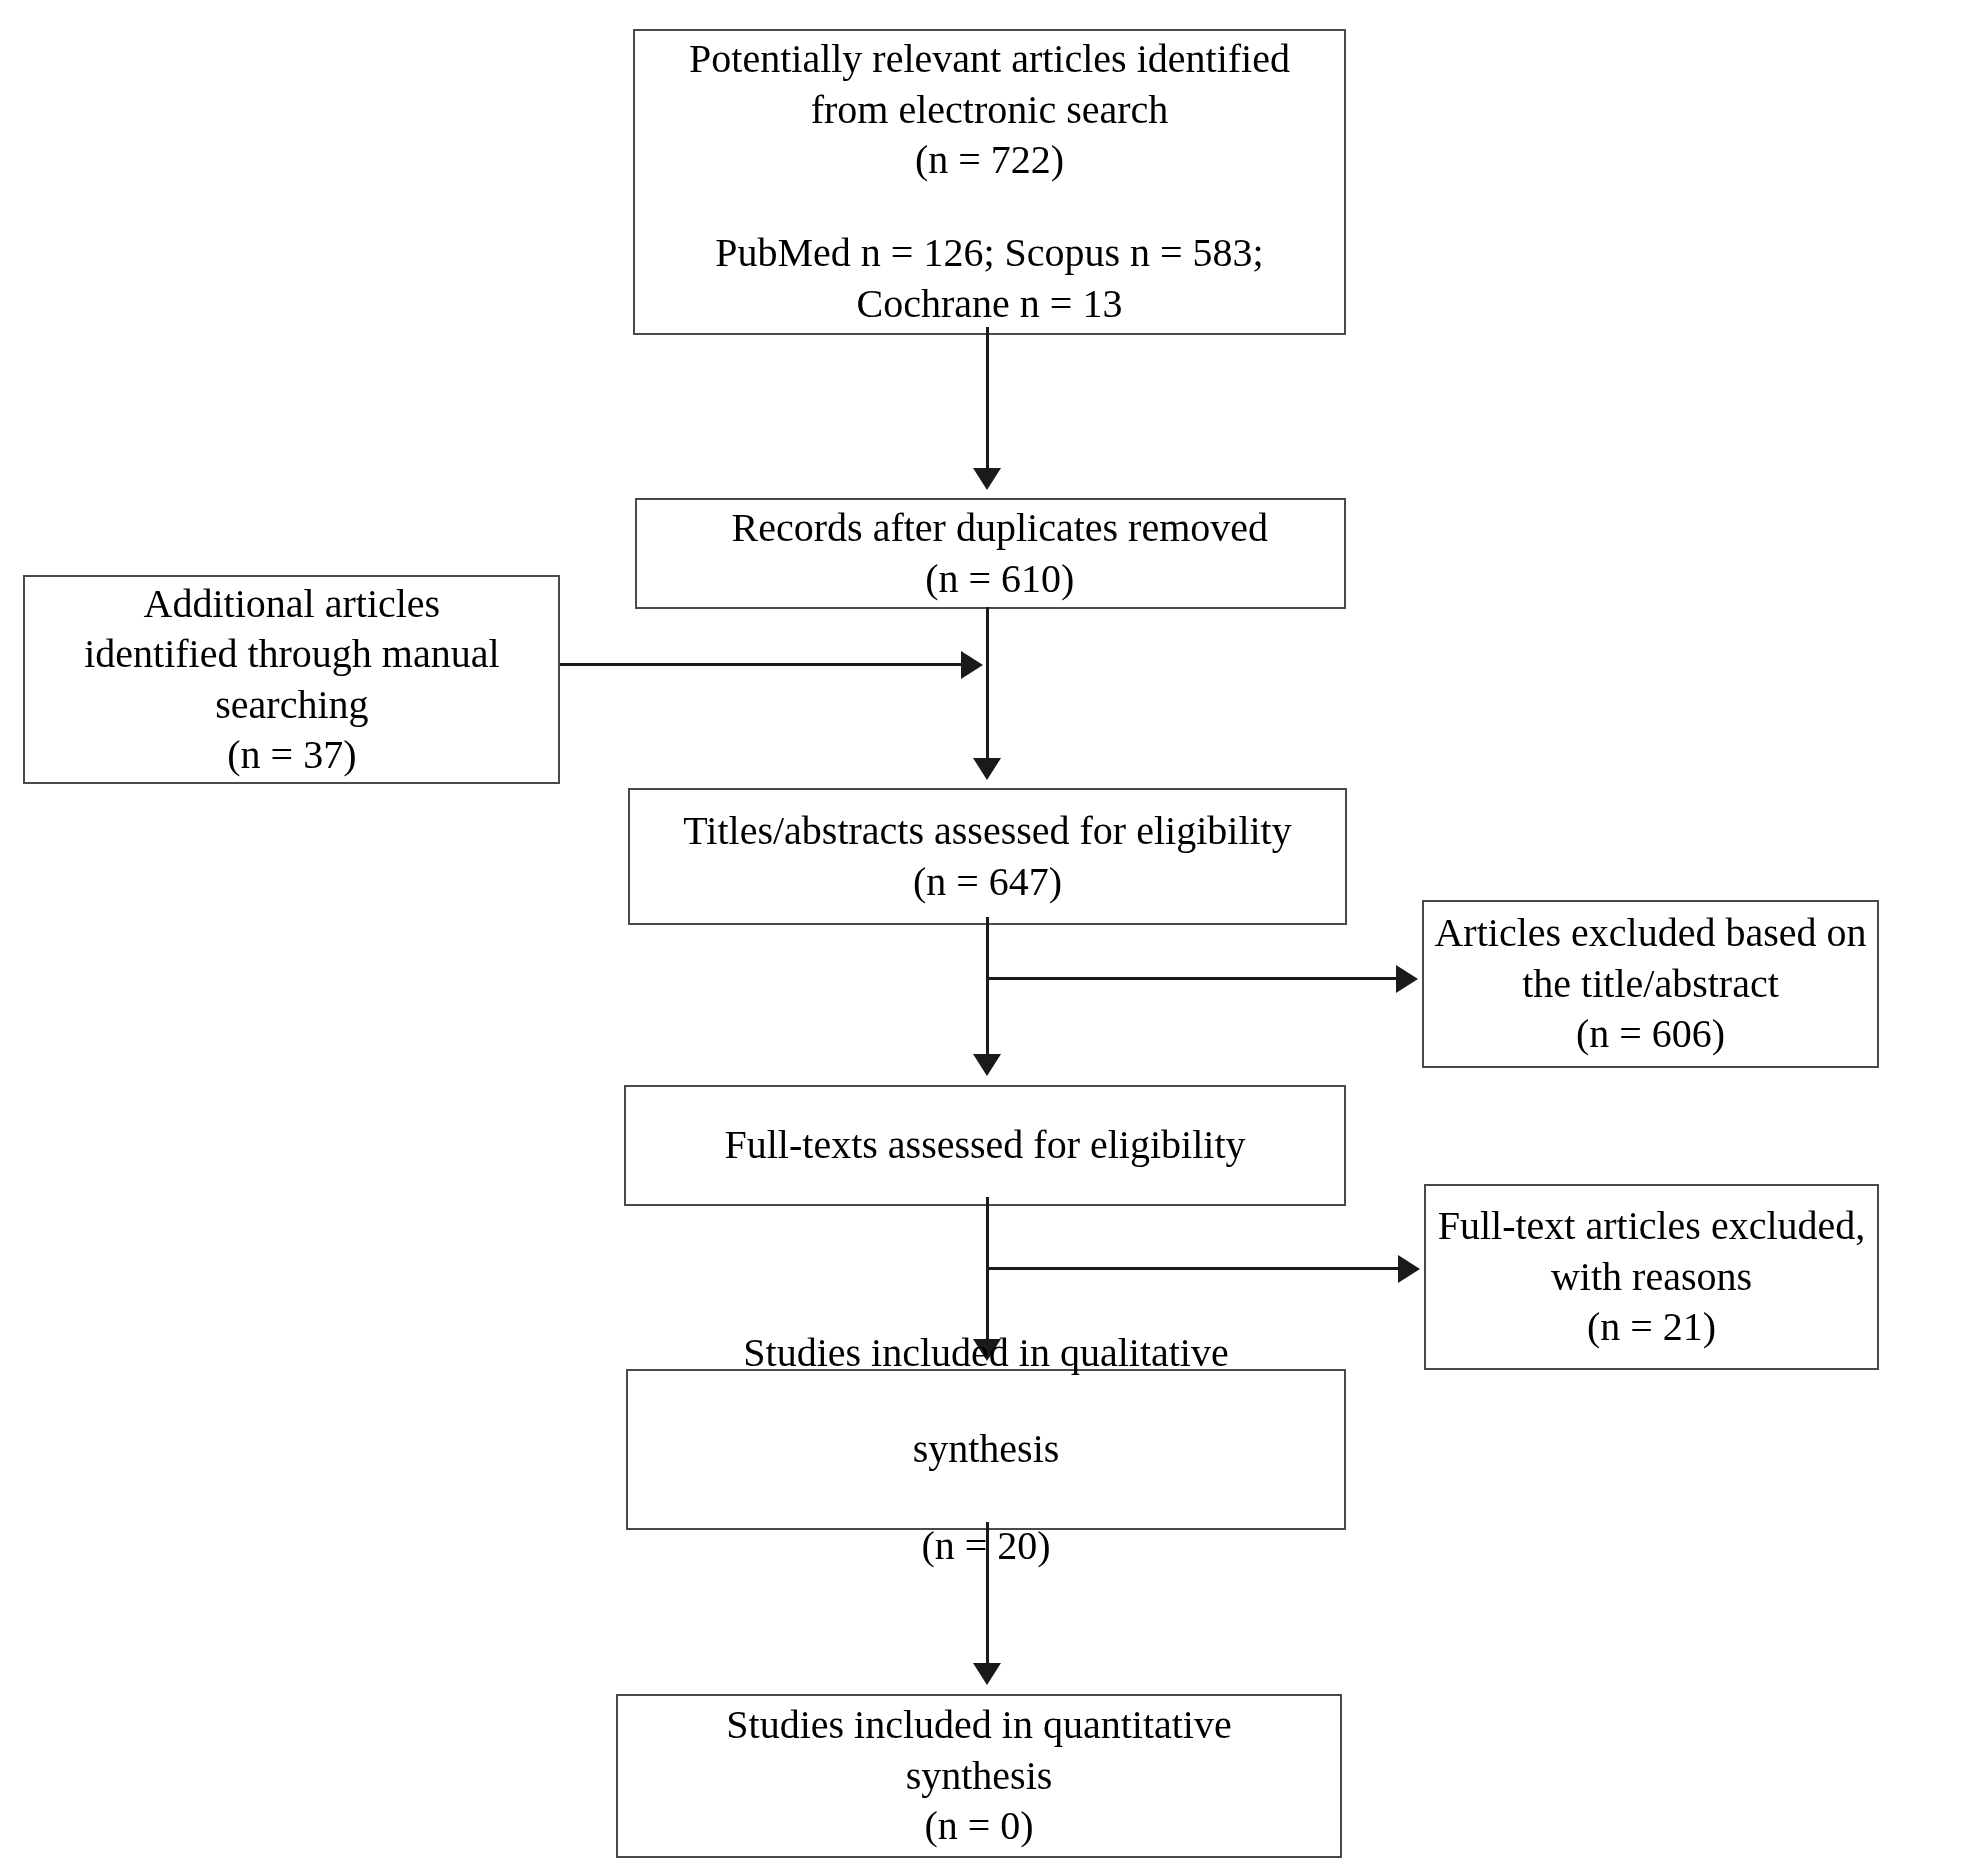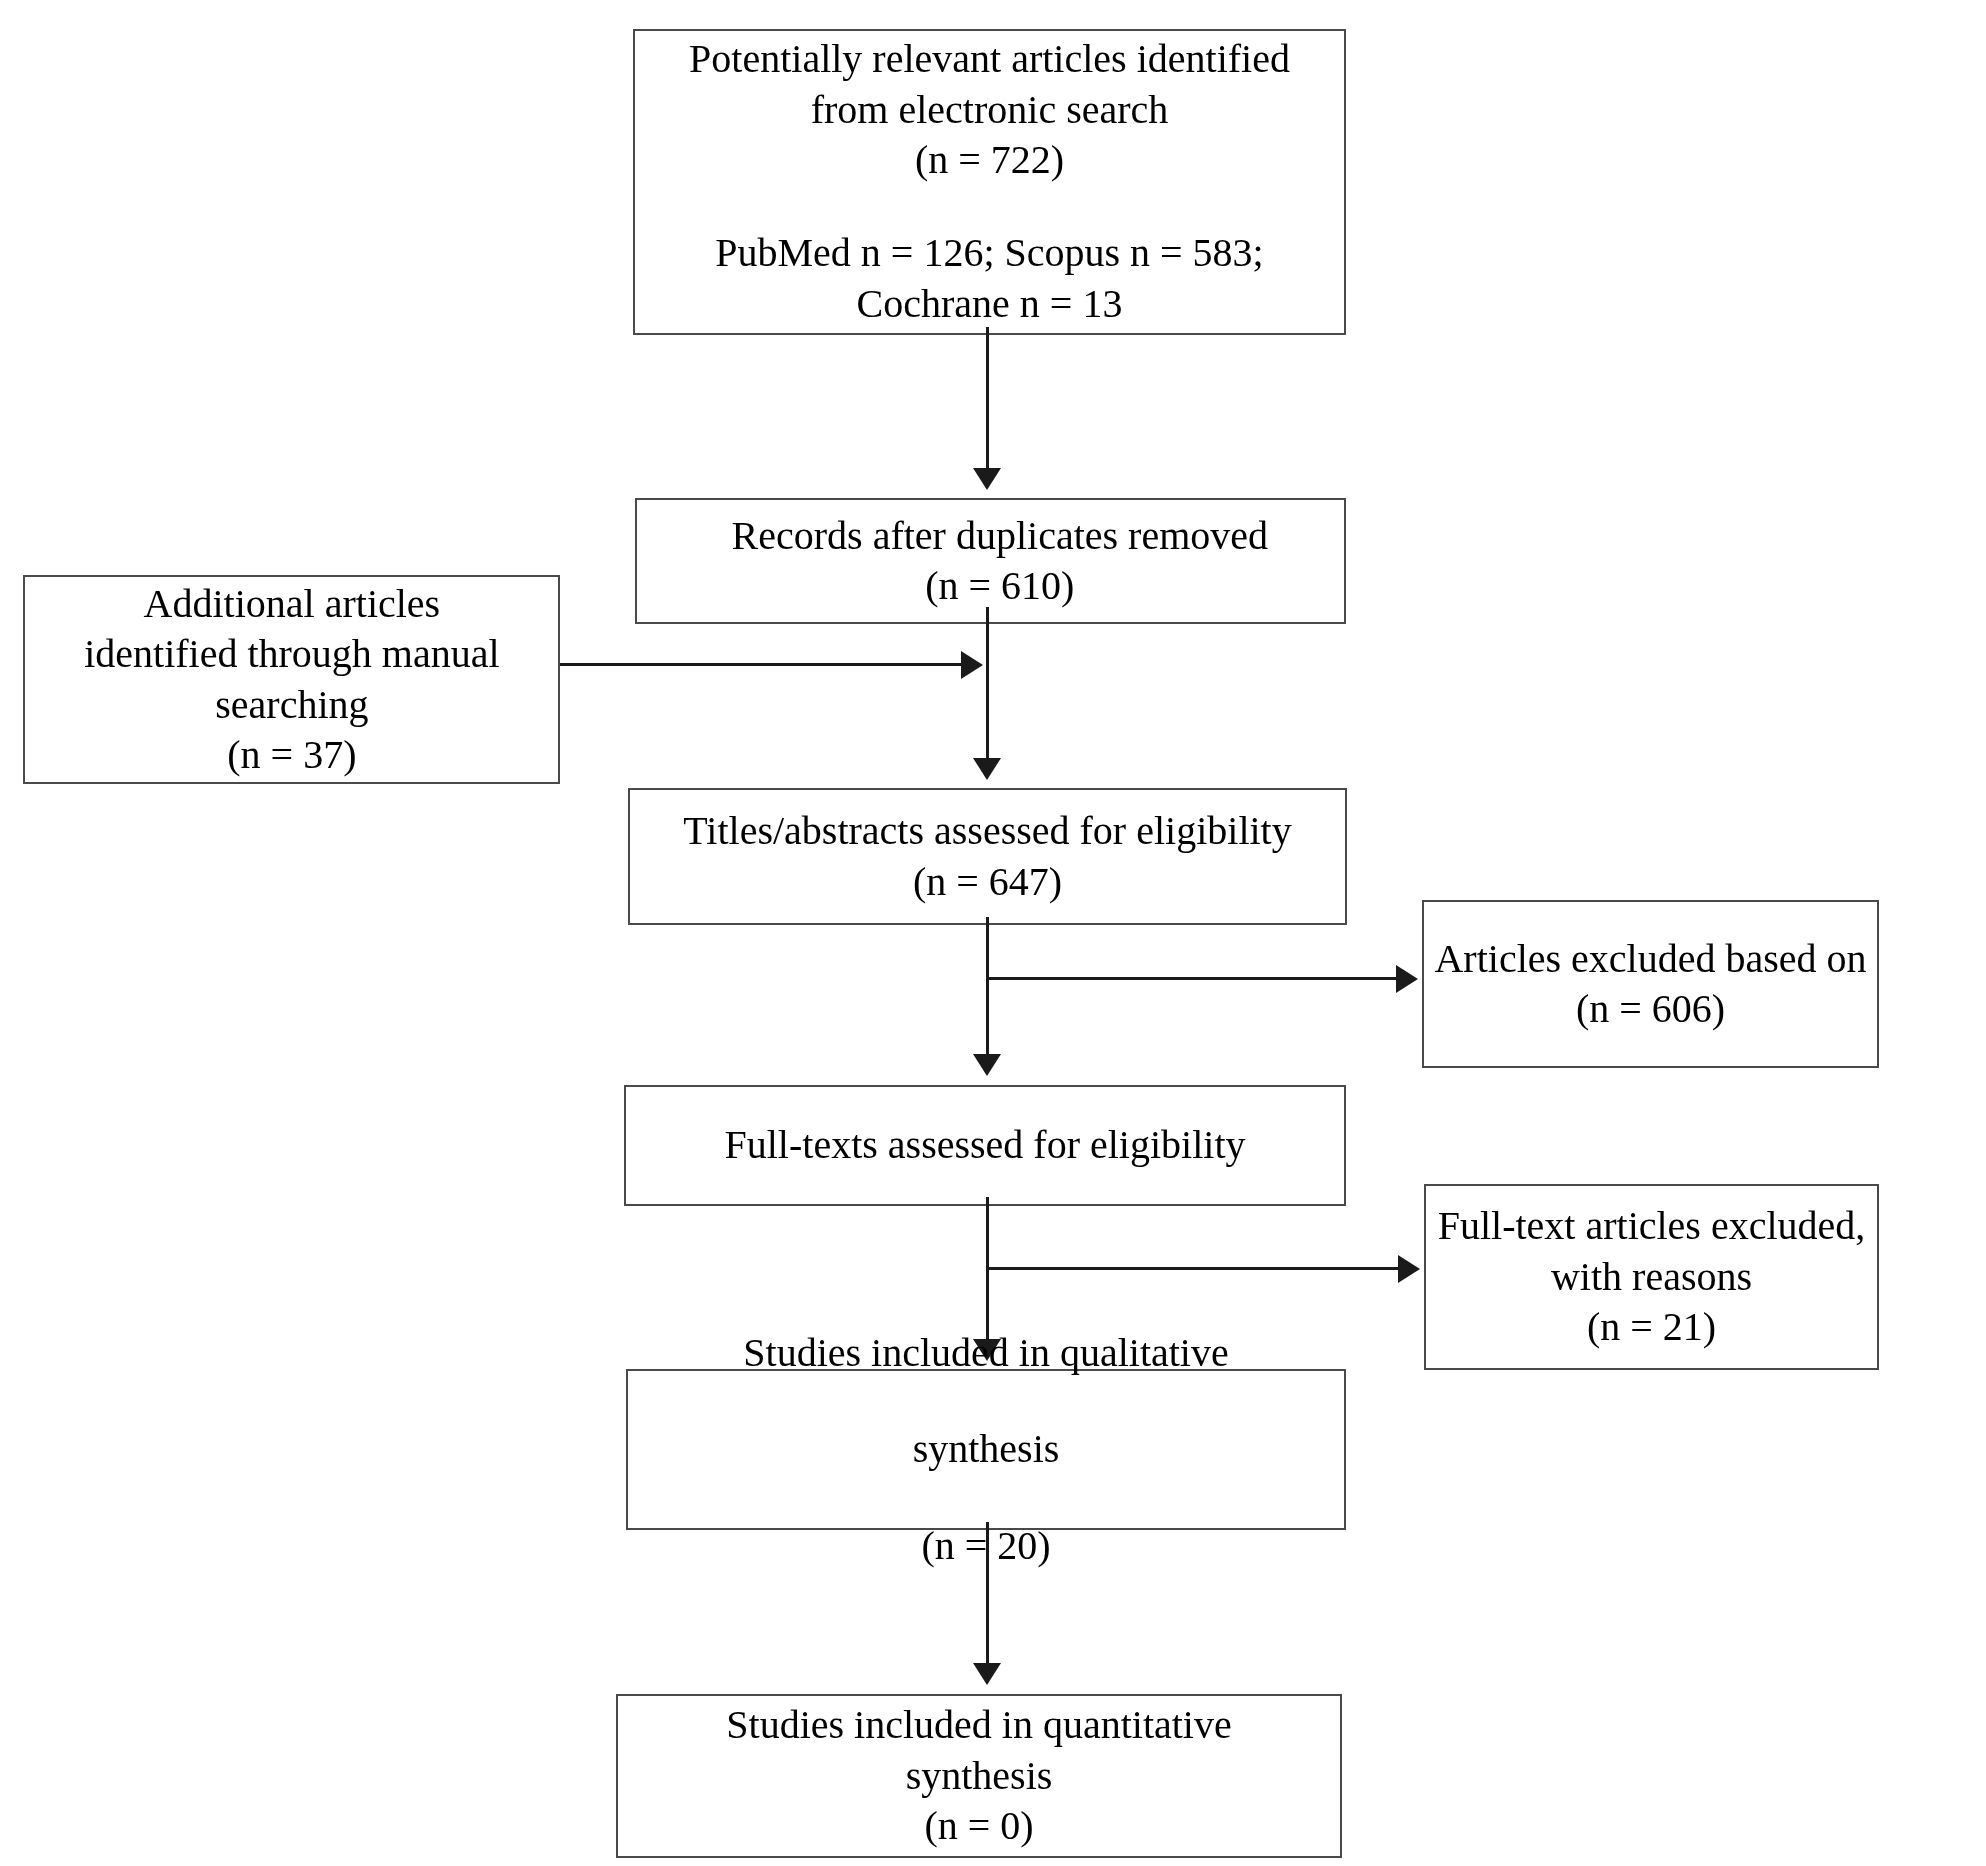--- a/index.html
+++ b/index.html
@@ -68,21 +68,21 @@
     <div class="line">from electronic search</div>
     <div class="line">(n = 722)</div>
     <div class="spacer"></div>
     <div class="line">PubMed  n = 126; Scopus  n = 583;</div>
     <div class="line">Cochrane n = 13</div>
   </div>
 
   <div class="vline" style="left:986px;top:327px;height:142px;"></div>
   <div class="ah-down" style="left:973px;top:468px;"></div>
 
-  <div class="fbox" style="left:635px;top:490px;width:711px;height:126px;padding-left:28px;">
+  <div class="fbox" style="left:635px;top:490px;width:711px;height:111px;padding-left:28px;">
     <div class="line">Records after duplicates removed</div>
     <div class="line">(n = 610)</div>
   </div>
 
   <div class="fbox" style="left:23.4px;top:567px;width:537px;height:209px;">
     <div class="line">Additional articles</div>
     <div class="line">identified through manual</div>
     <div class="line">searching</div>
     <div class="line">(n = 37)</div>
   </div>
@@ -98,20 +98,21 @@
     <div class="line">(n = 647)</div>
   </div>
 
   <div class="vline" style="left:986px;top:917px;height:139px;"></div>
   <div class="ah-down" style="left:973px;top:1054px;"></div>
   <div class="hline" style="left:987px;top:977px;width:411px;"></div>
   <div class="ah-right" style="left:1396px;top:965px;"></div>
 
   <div class="fbox" style="left:1422px;top:892px;width:457px;height:168px;">
     <div class="line">Articles excluded based on</div>
+    <div class="line">the title/abstract</div>
     <div class="line">(n = 606)</div>
   </div>
 
   <div class="fbox" style="left:624px;top:1077px;width:722px;height:121px;">
     <div class="line">Full-texts assessed for eligibility</div>
   </div>
 
   <div class="vline" style="left:986px;top:1197px;height:143px;"></div>
   <div class="ah-down" style="left:973px;top:1339px;"></div>
   <div class="hline" style="left:987px;top:1267px;width:413px;"></div>

